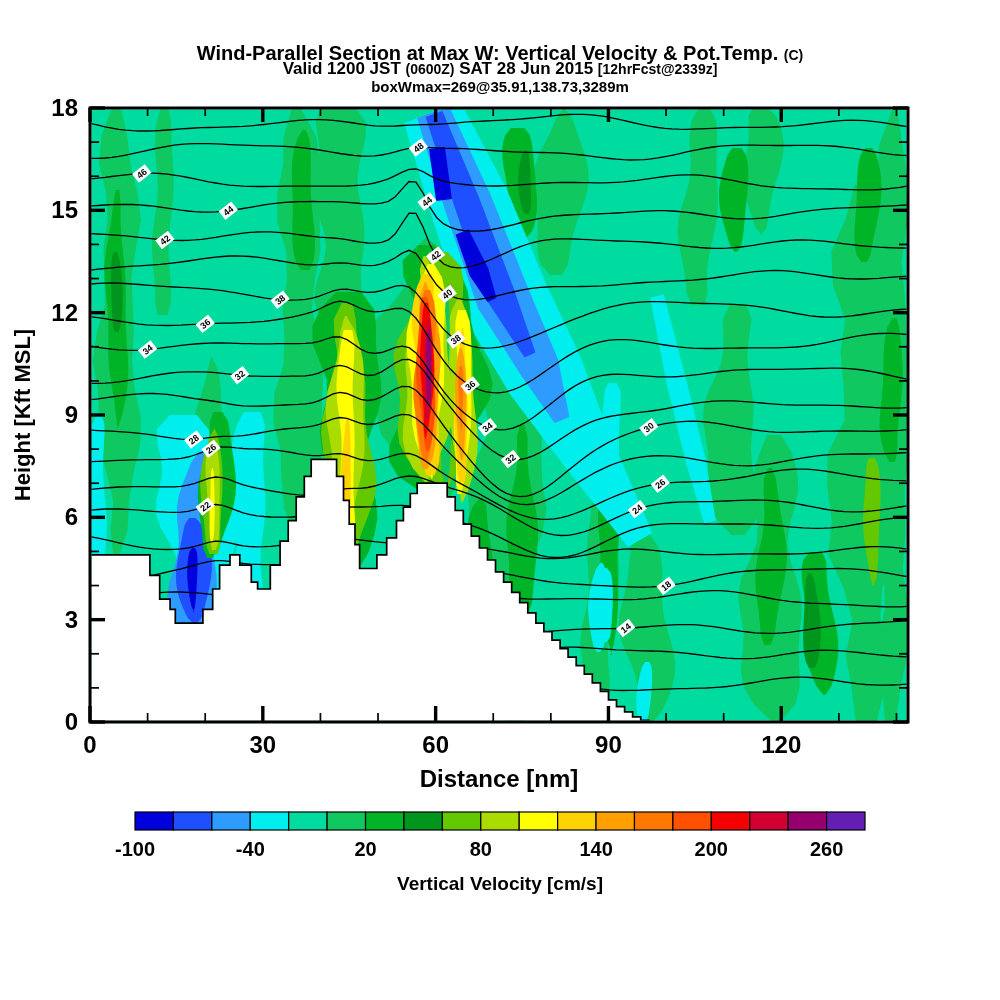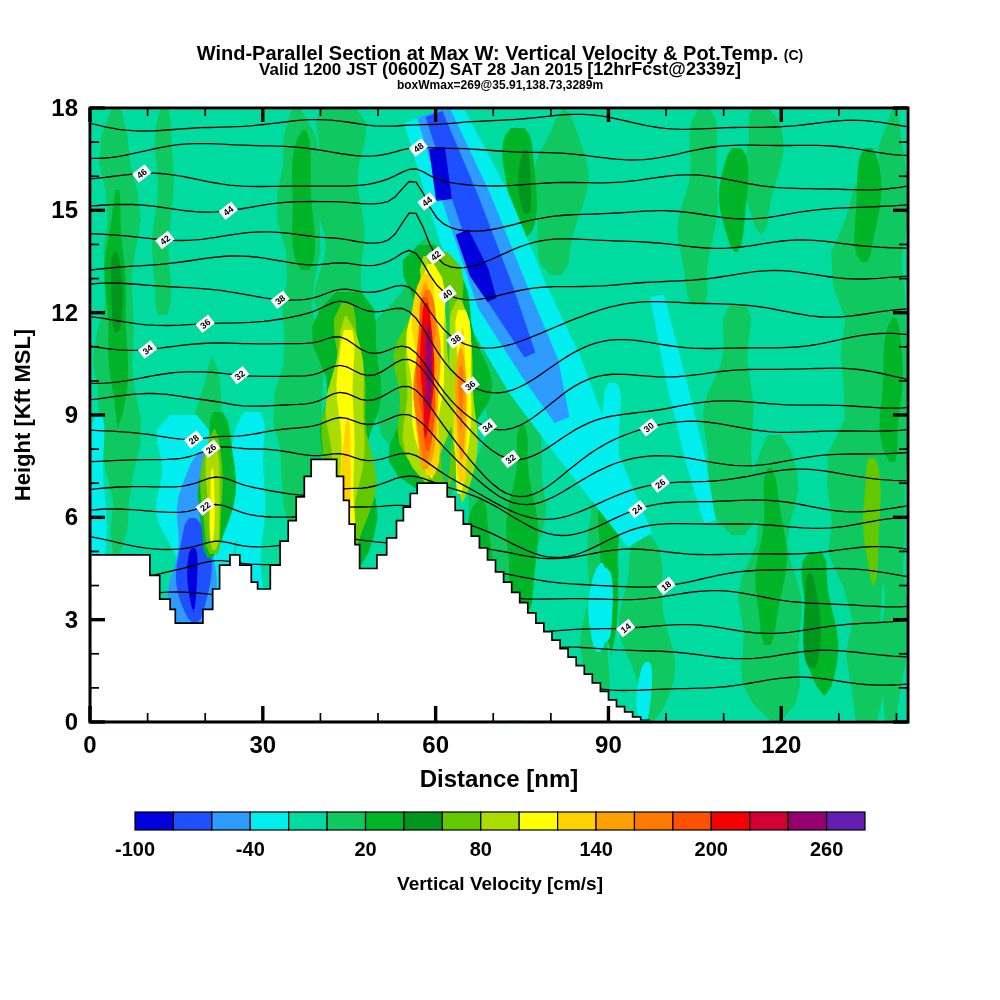--- a/index.html
+++ b/index.html
@@ -2,31 +2,31 @@
 <html><head>
 <meta charset="utf-8">
 <style>
   html,body{margin:0;padding:0;background:#fff;}
   #fig{position:relative;width:1000px;height:1000px;background:#fff;
        font-family:"Liberation Sans",sans-serif;overflow:hidden;}
   .hdr{position:absolute;left:0;width:1000px;text-align:center;color:#000;font-weight:bold;}
   .t1{top:42px;font-size:20px;}
   .t1 .small{font-size:14px;}
   .t2{top:59px;font-size:17px;}
-  .t2 .small{font-size:18px;}
-  .t3{top:78px;font-size:12px;}
+  .t2 .small{font-size:14px;}
+  .t3{top:78px;font-size:15px;}
   svg{position:absolute;left:0;top:0;}
   text{font-family:"Liberation Sans",sans-serif;}
 </style>
 </head>
 <body>
 
 <div id="fig">
   <div class="hdr t1"><span>Wind-Parallel Section at Max W: Vertical Velocity &amp; Pot.Temp.</span> <span class="small">(C)</span></div>
-  <div class="hdr t2"><span>Valid 1200 JST </span><span class="small">(0600Z)</span><span> SAT 28 Jan 2015 </span><span class="small">[12hrFcst@2339z]</span></div>
+  <div class="hdr t2"><span>Valid 1200 JST </span><span class="small">(0600Z)</span><span> SAT 28 Jun 2015 </span><span class="small">[12hrFcst@2339z]</span></div>
   <div class="hdr t3">boxWmax=269@35.91,138.73,3289m</div>
 
   <svg id="plot-svg" width="1000" height="1000" viewBox="0 0 1000 1000">
     <defs>
       <clipPath id="clip-plot">
           <rect x="91.5" y="109.5" width="815" height="611"></rect>
         </clipPath>
     </defs>
     <g id="fills" clip-path="url(#clip-plot)">
         <rect x="90" y="108" width="818" height="614" fill="#00dca0"></rect>

